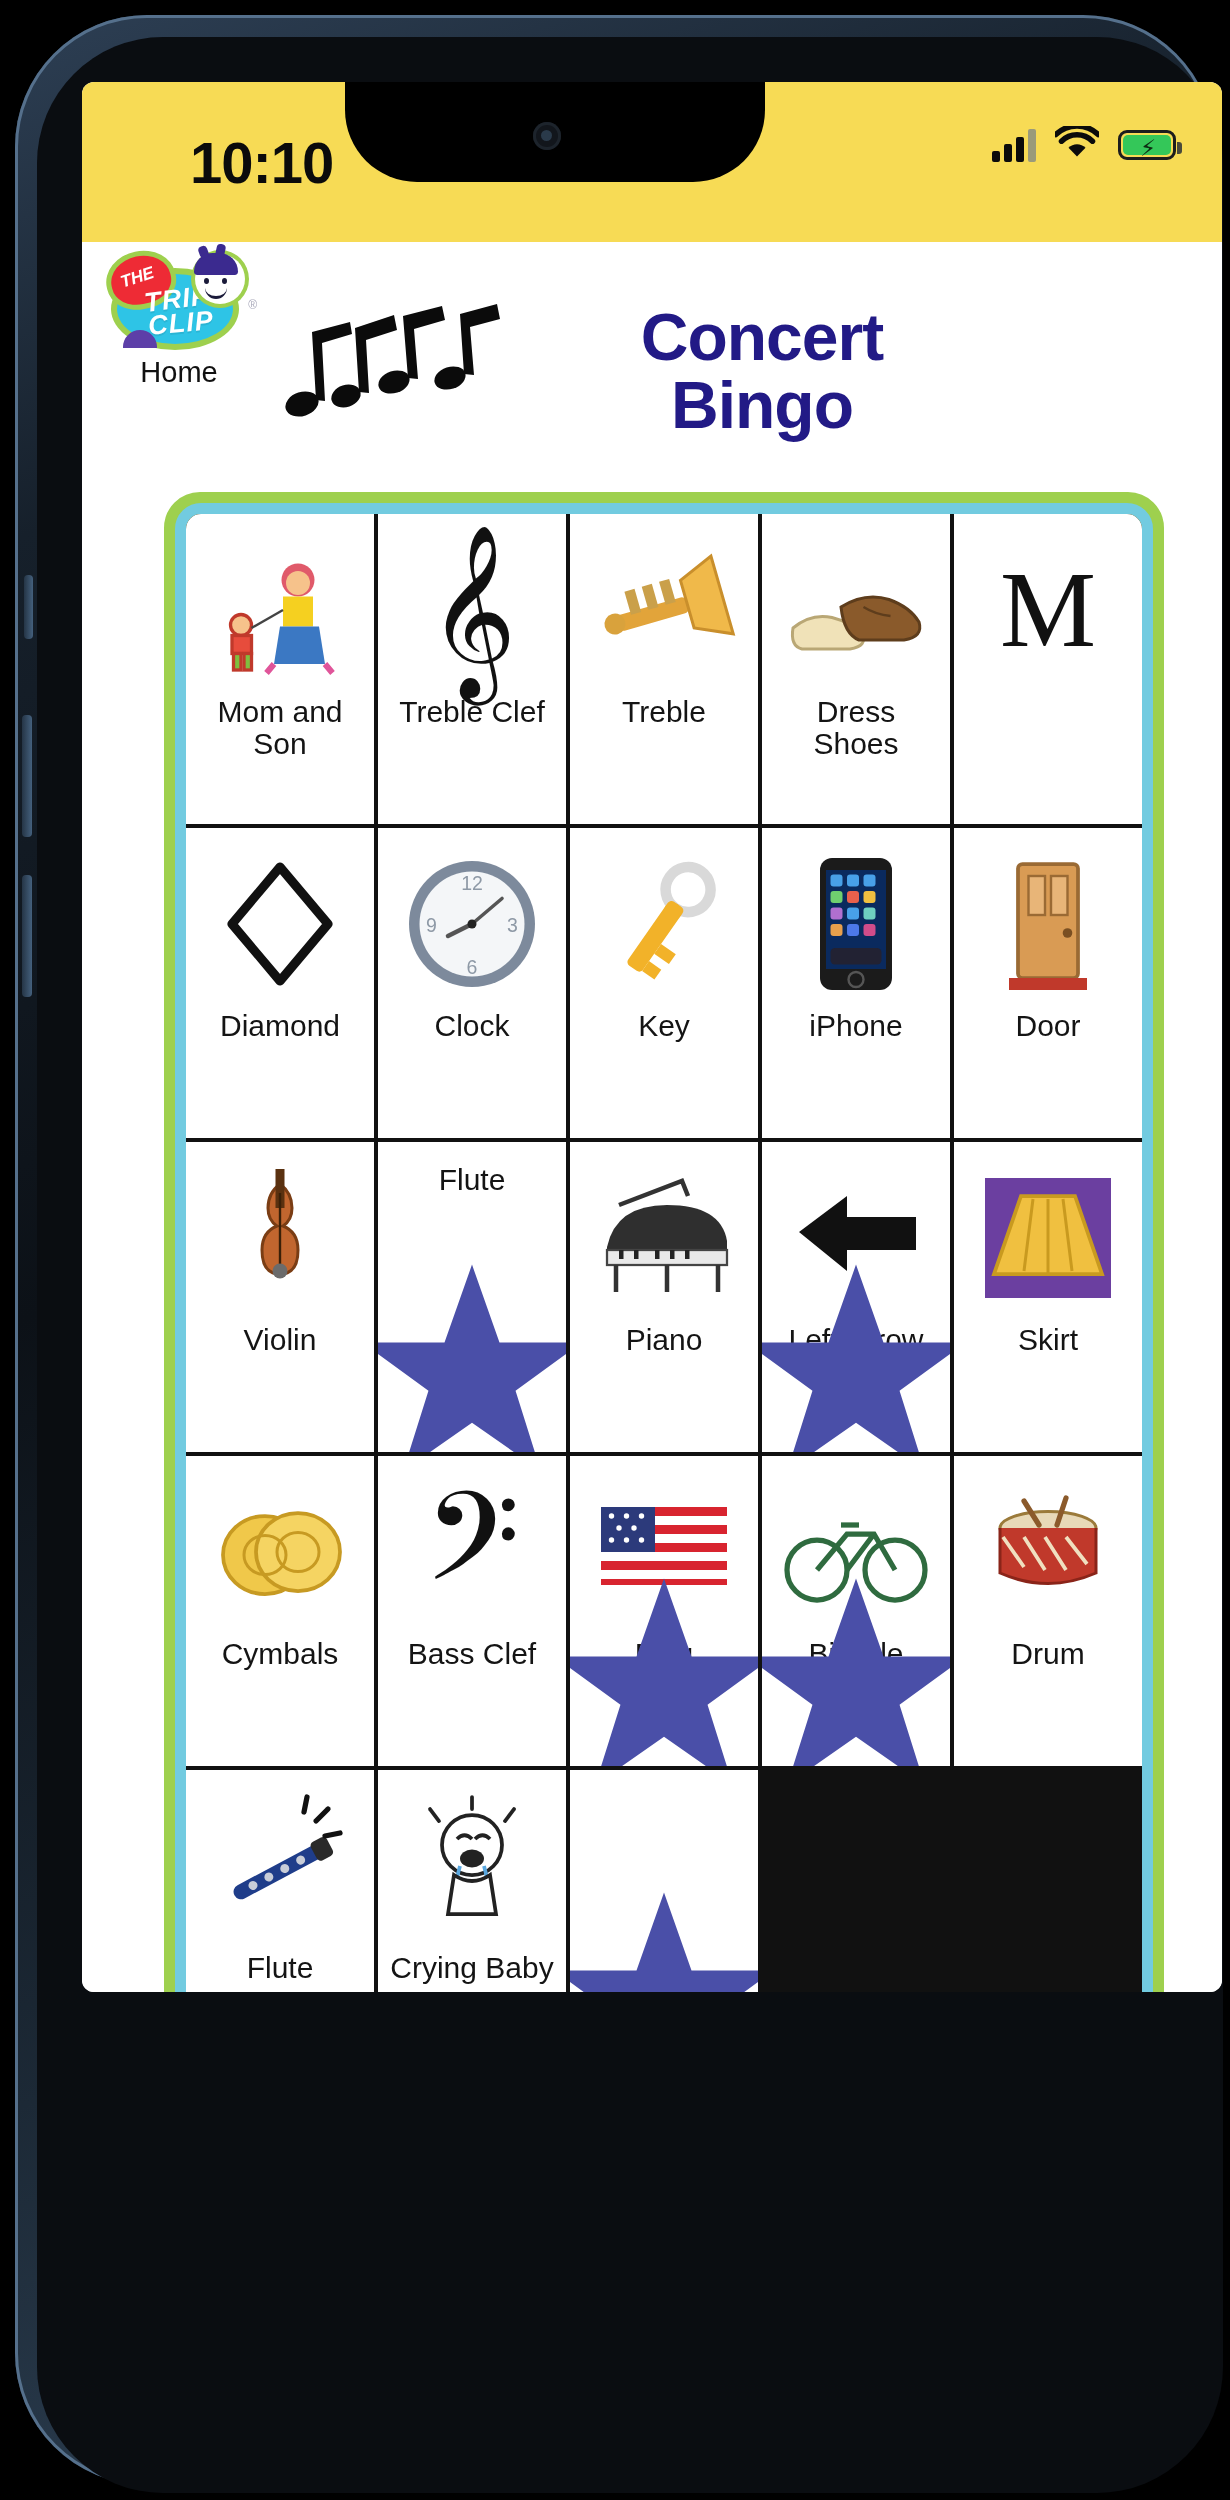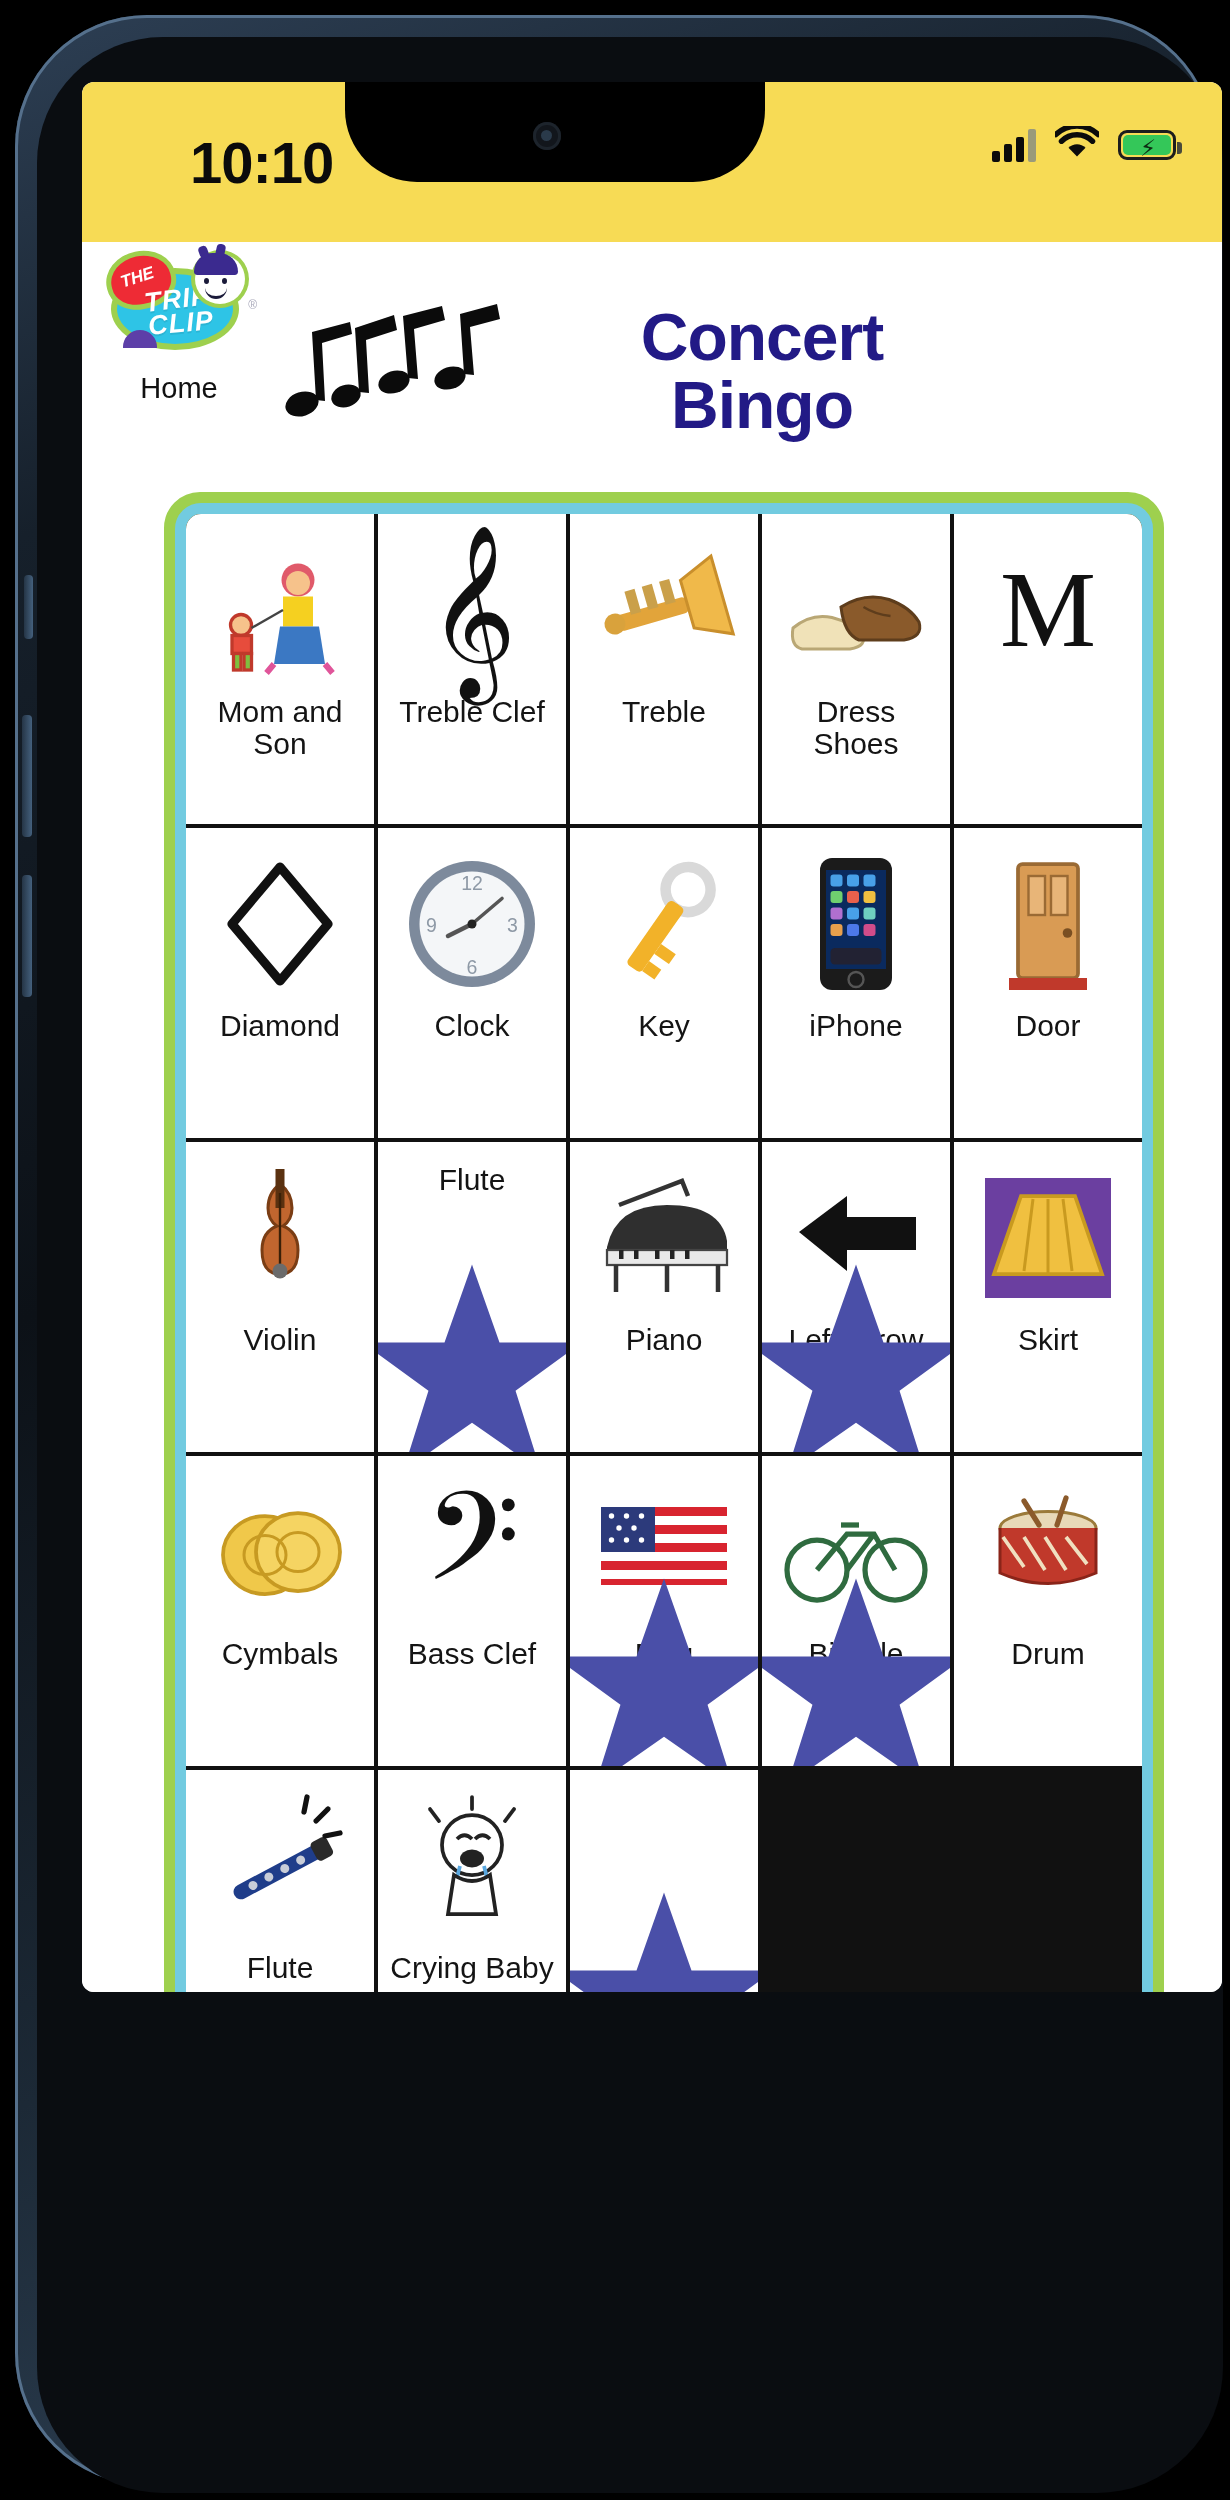--- a/index.html
+++ b/index.html
@@ -100,21 +100,21 @@
   .logo-eye.l{right:36px;} .logo-eye.r{right:18px;}
   .logo-smile{position:absolute;right:18px;top:32px;width:22px;height:10px;border-bottom:3px solid #1b1b3a;border-radius:0 0 16px 16px;}
   .logo-word{
     position:absolute;left:0;width:116px;text-align:center;color:#fff;font-weight:800;font-style:italic;
     font-size:27px;letter-spacing:1px;text-shadow:0 2px 0 rgba(0,0,0,.08);
   }
   .logo-word.t1{left:10px;top:32px;transform:rotate(-7deg);}
   .logo-word.t2{left:14px;top:56px;transform:rotate(-5deg);}
   .logo-reg{position:absolute;right:-8px;top:46px;font-size:12px;color:#aab;}
   .logo-hat{position:absolute;left:14px;top:78px;width:34px;height:18px;background:#5d3fa8;border-radius:18px 18px 0 0;}
-  #home-label{margin-top:24px;font-size:29px;color:#111;}
+  #home-label{margin-top:8px;font-size:29px;color:#111;}
 
   #notes{position:absolute;left:200px;top:58px;width:230px;height:120px;}
   #title{
     position:absolute;left:470px;top:36px;width:420px;text-align:center;
     color:#221a86;font-size:66px;font-weight:800;line-height:1.03;letter-spacing:-1px;margin-top:26px;
   }
 
   
   #card-outer{
     position:absolute;left:82px;top:250px;width:1000px;

